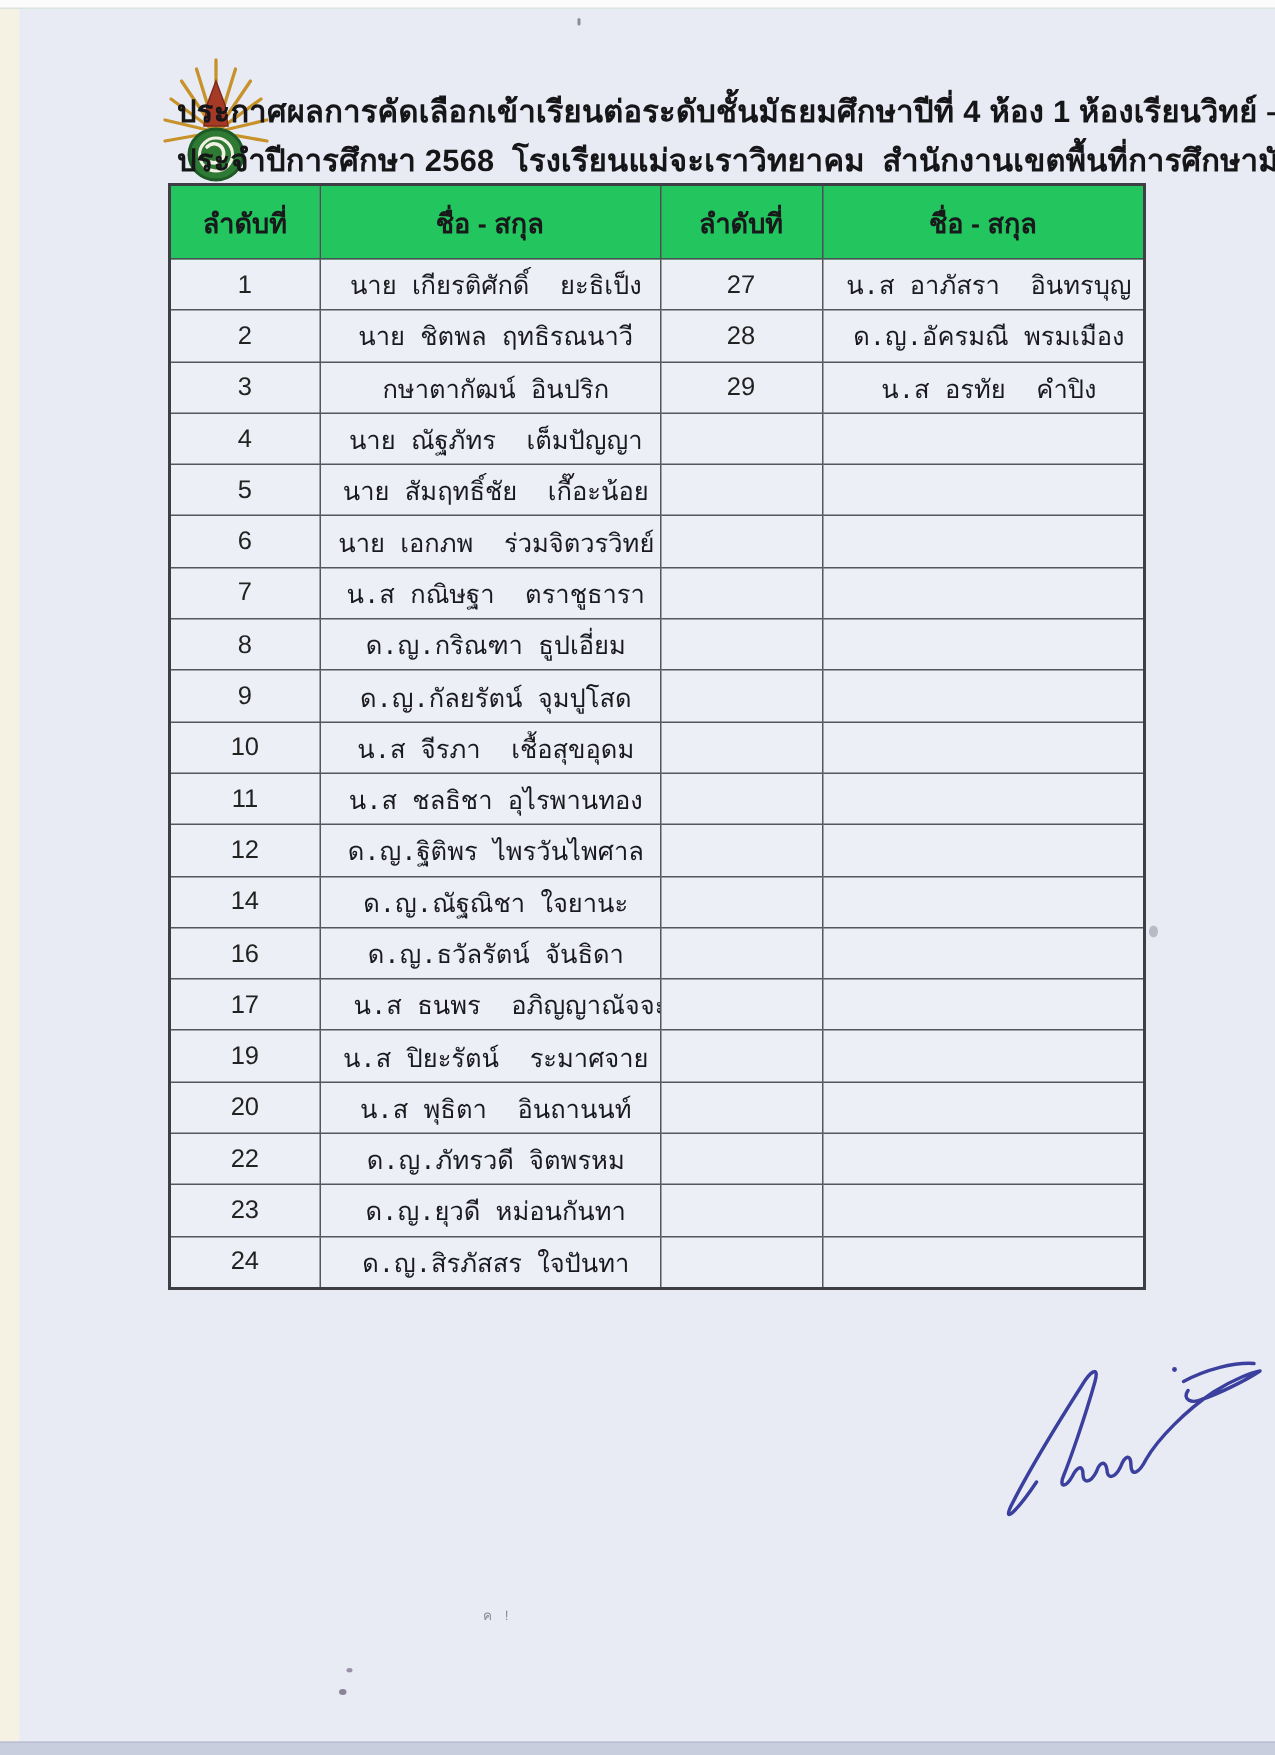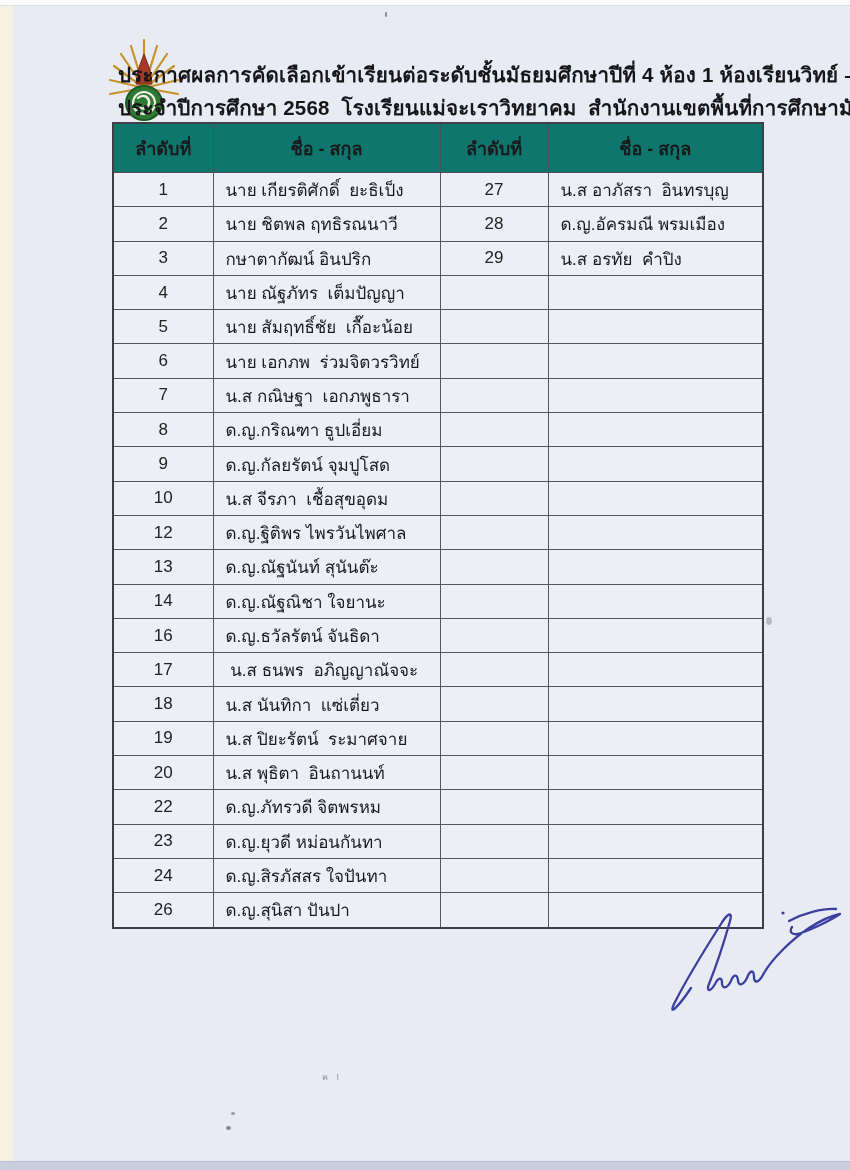--- a/index.html
+++ b/index.html
@@ -23,29 +23,29 @@
   table.results{
     position:absolute;left:112px;top:122px;width:650px;
     border-collapse:collapse;table-layout:fixed;
     border:2px solid #3e3e44;
   }
   table.results col.c-no{width:100px;}
   table.results col.c-name{width:227px;}
   table.results col.c-no2{width:108px;}
   table.results col.c-name2{width:215px;}
   table.results th{
-    height:46px;background:#0f766e;font-weight:bold;font-size:18px;
+    height:46px;background:#22c55e;font-weight:bold;font-size:18px;
     border:1px solid #4e4e54;color:#19191c;
   }
   table.results td{
     height:31.3px;border:1px solid #56565c;background:#edeff6;
     font-size:17px;overflow:hidden;
   }
   td.num{text-align:center;font-size:15.5px;color:#222;}
-  td.name{text-align:left;padding:0 4px 0 12px;white-space:pre;color:#1a1a1e;}
+  td.name{text-align:center;padding:0 4px 0 12px;white-space:pre;color:#1a1a1e;font-family:Liberation Mono, monospace;}
 
   
   .signature{position:absolute;left:655px;top:880px;width:190px;height:140px;pointer-events:none;}
 
   
   .speck{position:absolute;border-radius:50%;}
   .mark-text{position:absolute;font-size:9px;color:#8a8a99;letter-spacing:3px;}
 </style>
 </head>
 <body>
@@ -133,21 +133,21 @@
 
   <tr>
     <td class="num">6</td>
     <td class="name">นาย เอกภพ  ร่วมจิตวรวิทย์</td>
     <td class="num"></td>
     <td class="name"></td>
   </tr>
 
   <tr>
     <td class="num">7</td>
-    <td class="name">น.ส กณิษฐา  เอกภพูธารา</td>
+    <td class="name">น.ส กณิษฐา  ตราชูธารา</td>
     <td class="num"></td>
     <td class="name"></td>
   </tr>
 
   <tr>
     <td class="num">8</td>
     <td class="name">ด.ญ.กริณฑา ธูปเอี่ยม</td>
     <td class="num"></td>
     <td class="name"></td>
   </tr>
@@ -159,34 +159,34 @@
     <td class="name"></td>
   </tr>
 
   <tr>
     <td class="num">10</td>
     <td class="name">น.ส จีรภา  เชื้อสุขอุดม</td>
     <td class="num"></td>
     <td class="name"></td>
   </tr>
 
+  <tr>
+    <td class="num">11</td>
+    <td class="name">น.ส ชลธิชา อุไรพานทอง</td>
+    <td class="num"></td>
+    <td class="name"></td>
+  </tr>
 
   <tr>
     <td class="num">12</td>
     <td class="name">ด.ญ.ฐิติพร ไพรวันไพศาล</td>
     <td class="num"></td>
     <td class="name"></td>
   </tr>
 
-  <tr>
-    <td class="num">13</td>
-    <td class="name">ด.ญ.ณัฐนันท์ สุนันต๊ะ</td>
-    <td class="num"></td>
-    <td class="name"></td>
-  </tr>
 
   <tr>
     <td class="num">14</td>
     <td class="name">ด.ญ.ณัฐณิชา ใจยานะ</td>
     <td class="num"></td>
     <td class="name"></td>
   </tr>
 
 
   <tr>
@@ -196,26 +196,20 @@
     <td class="name"></td>
   </tr>
 
   <tr>
     <td class="num">17</td>
     <td class="name"> น.ส ธนพร  อภิญญาณัจจะ</td>
     <td class="num"></td>
     <td class="name"></td>
   </tr>
 
-  <tr>
-    <td class="num">18</td>
-    <td class="name">น.ส นันทิกา  แซ่เตี่ยว</td>
-    <td class="num"></td>
-    <td class="name"></td>
-  </tr>
 
   <tr>
     <td class="num">19</td>
     <td class="name">น.ส ปิยะรัตน์  ระมาศจาย</td>
     <td class="num"></td>
     <td class="name"></td>
   </tr>
 
   <tr>
     <td class="num">20</td>
@@ -240,26 +234,20 @@
   </tr>
 
   <tr>
     <td class="num">24</td>
     <td class="name">ด.ญ.สิรภัสสร ใจปันทา</td>
     <td class="num"></td>
     <td class="name"></td>
   </tr>
 
 
-  <tr>
-    <td class="num">26</td>
-    <td class="name">ด.ญ.สุนิสา ปันปา</td>
-    <td class="num"></td>
-    <td class="name"></td>
-  </tr>
 </tbody>
 </table>
 
 <svg class="signature" viewBox="0 0 190 140">
   <g fill="none" stroke="#3b3f9e" stroke-width="2.3" stroke-linecap="round" stroke-linejoin="round">
     <path d="M36,108 C24,126 13,137 19,124 C30,102 52,66 66,44 C72,34 78,30 75,41
              C68,66 58,94 54,104 C51,111 55,113 60,104 C63,98 67,96 67,103
              C67,109 72,109 76,101 C78,95 82,93 83,100 C83,106 88,106 92,98
              C95,90 99,89 99,97 C99,104 104,103 109,93
              C117,79 136,60 154,48 C168,39 180,35 185,34

